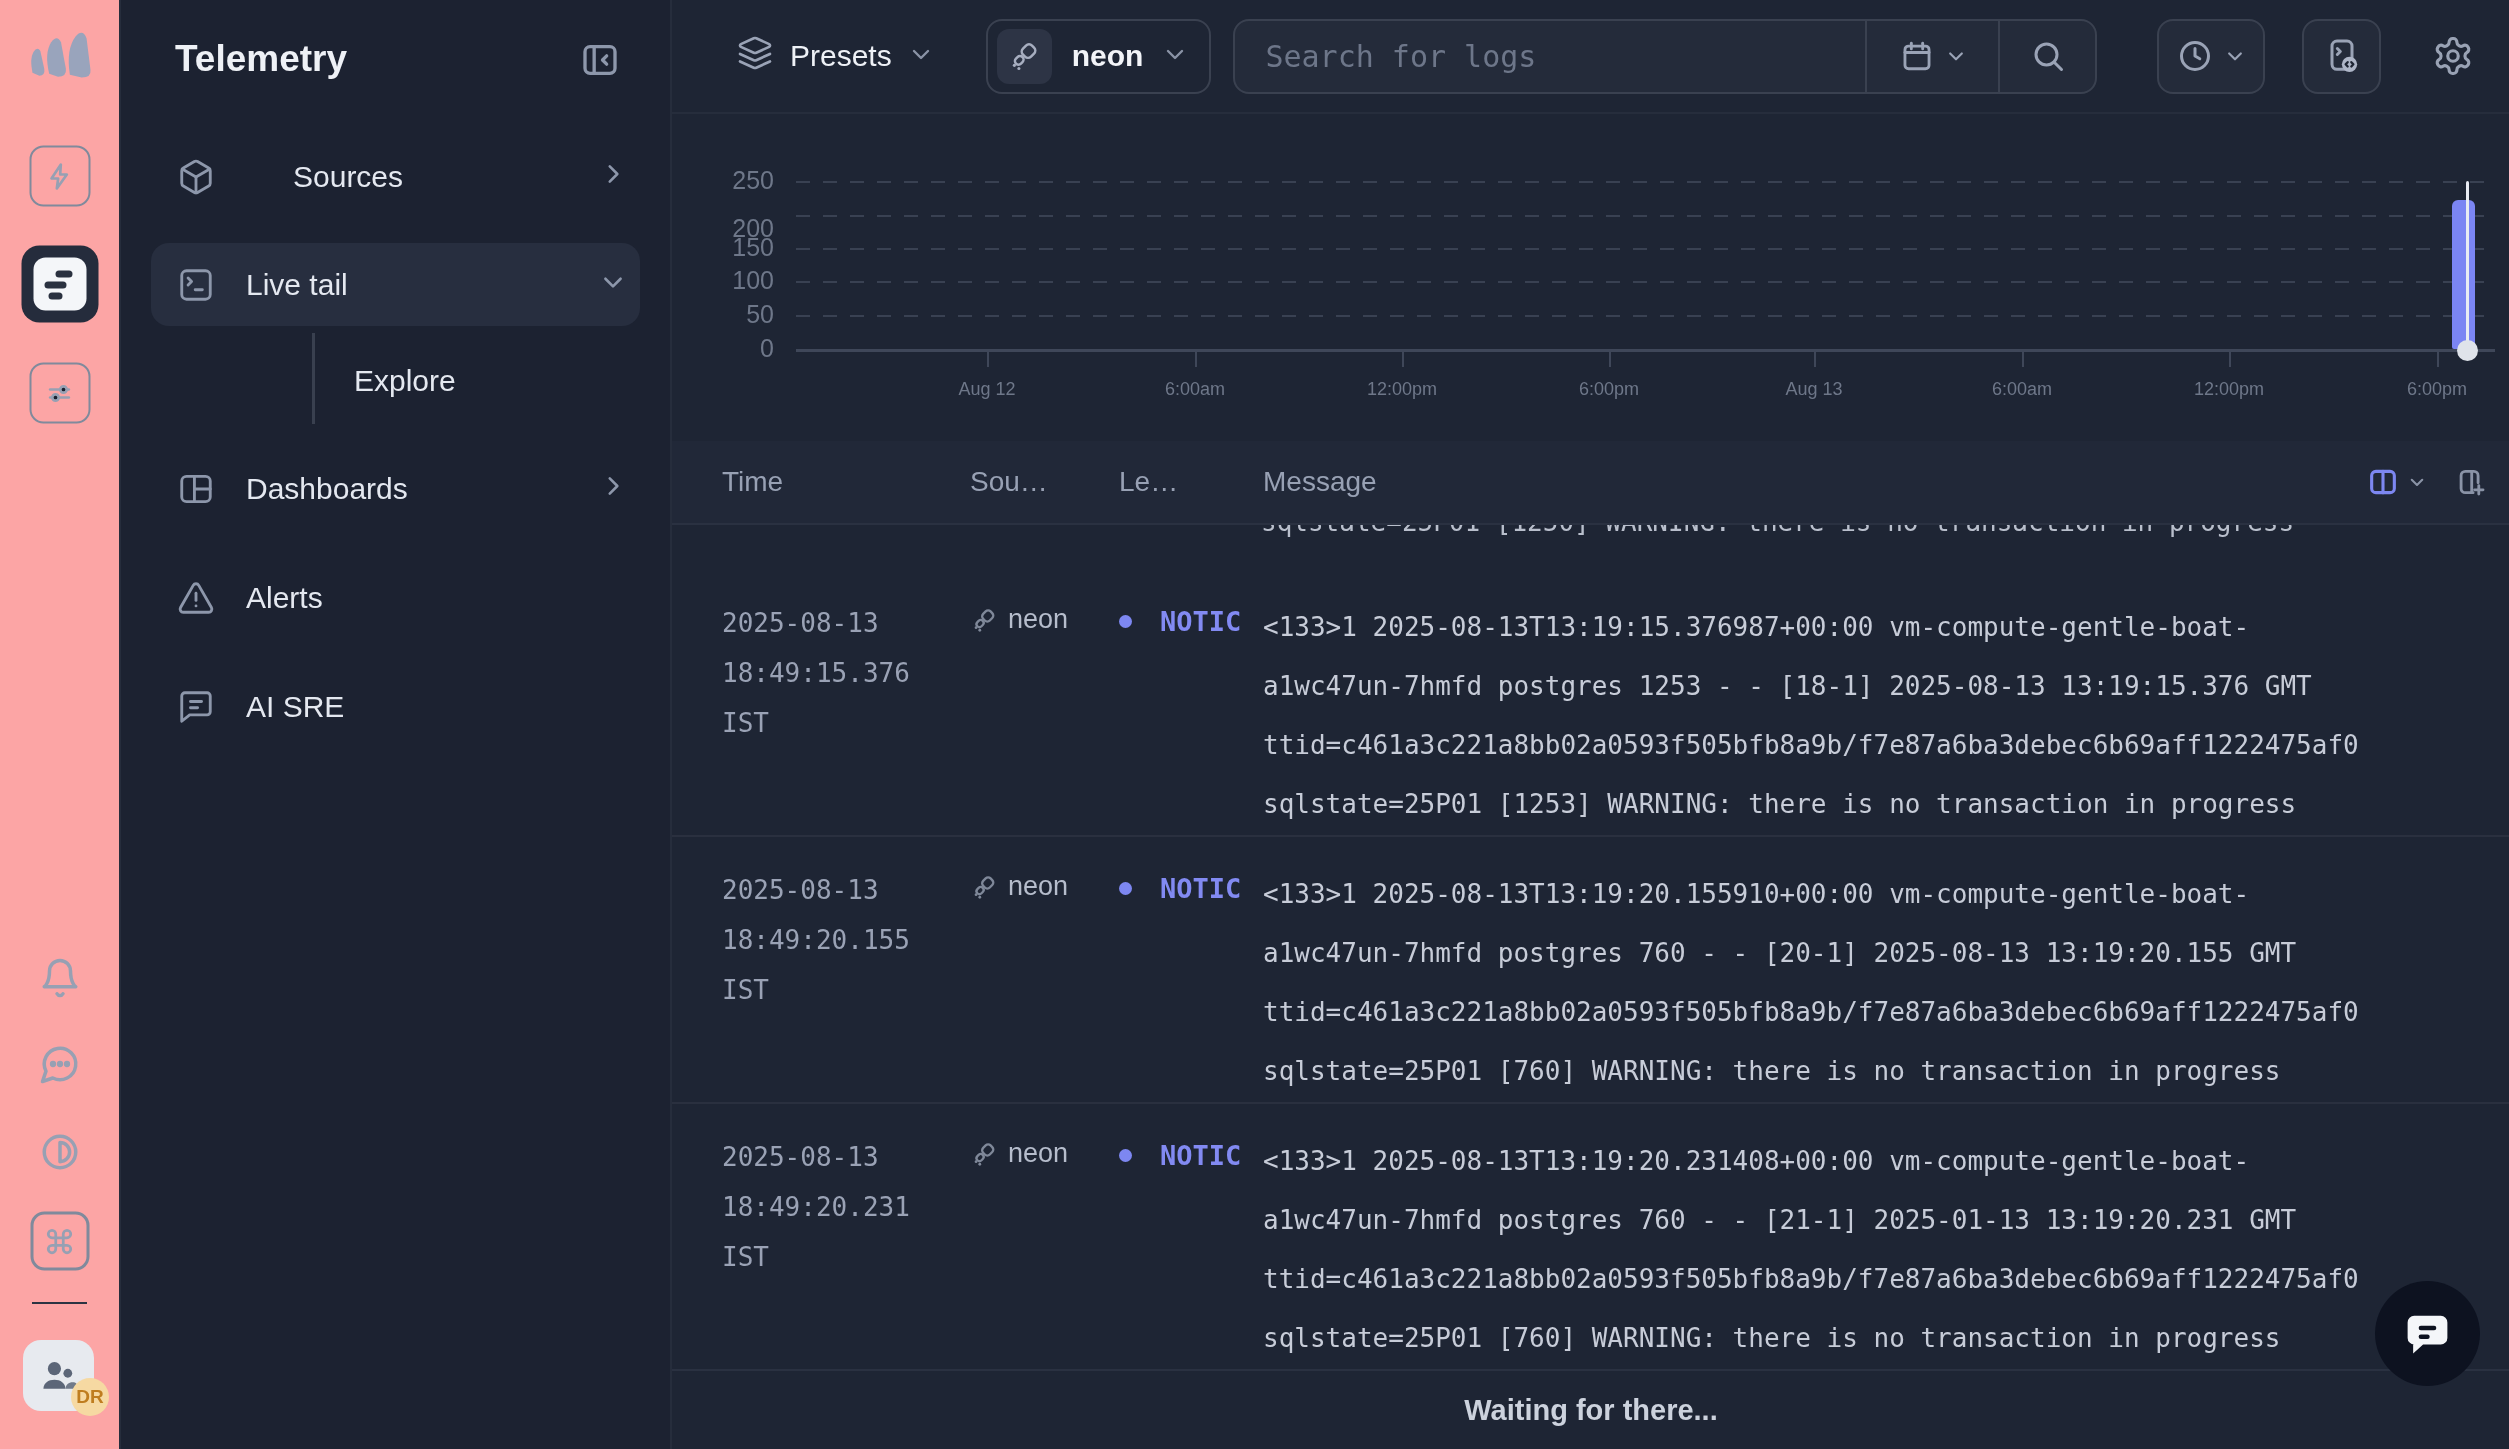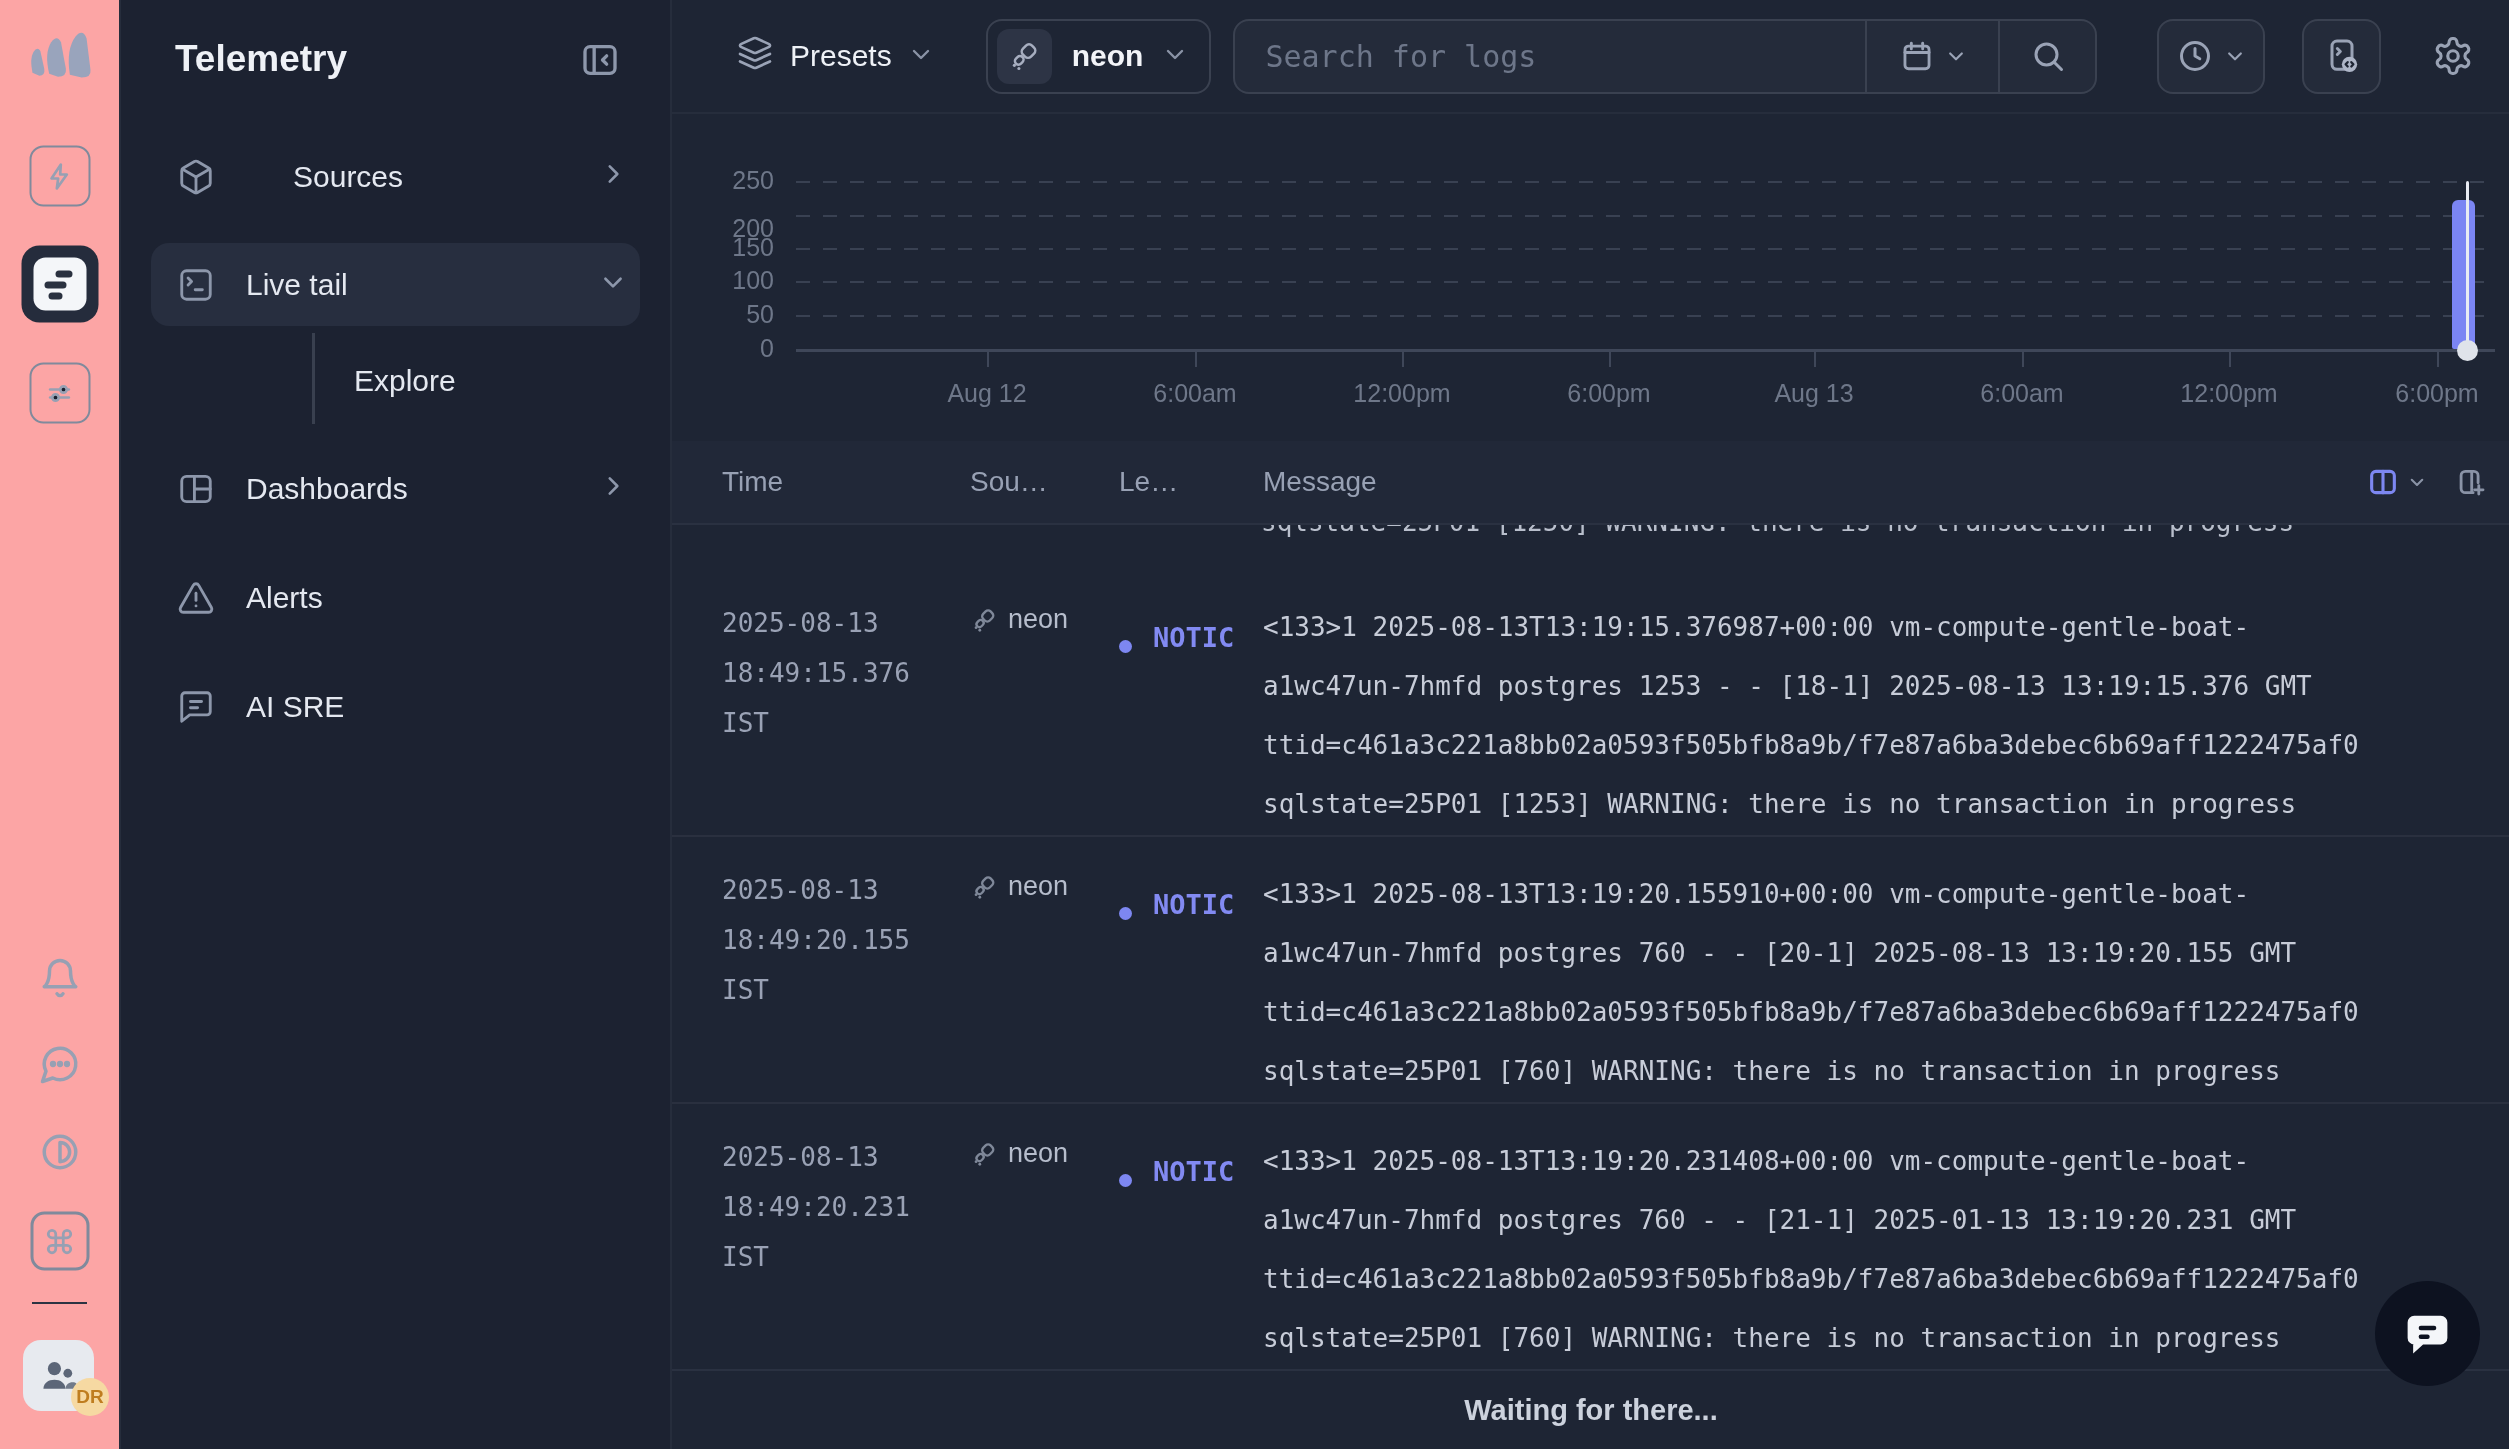--- a/index.html
+++ b/index.html
@@ -67,21 +67,21 @@
     box-sizing:border-box;color:#9aa3b6;cursor:pointer;}
   .gearbtn{margin-left:auto;color:#99a2b4;cursor:pointer;display:flex;}
 
   
   .chart{position:relative;height:327px;}
   .ylab{position:absolute;left:8px;width:94px;text-align:right;font-size:25px;color:#6e7789;}
   .gline{position:absolute;left:124px;right:15px;height:2px;
     background:repeating-linear-gradient(90deg,#394152 0 14px,transparent 14px 27px);}
   .gline.zero{background:#3f4759;height:2.5px;}
   .xtick{position:absolute;width:2px;height:16px;background:#3f4759;top:237px;}
-  .xlab{position:absolute;top:265px;transform:translateX(-50%);font-size:25px;color:#6e7789;white-space:nowrap;}
+  .xlab{position:absolute;top:265px;transform:translateX(-50%);font-size:18px;color:#6e7789;white-space:nowrap;}
   .bar{position:absolute;left:1780px;width:23px;top:86px;height:149px;background:#7b85f3;
     border-radius:6px 6px 2px 2px;}
   .cursor-line{position:absolute;left:1794px;width:3px;top:67px;height:169px;background:#e8ebf2;border-radius:2px;}
   .cursor-dot{position:absolute;left:1785px;top:226px;width:21px;height:21px;border-radius:50%;background:#dfe3ea;}
 
   
   .thead{position:relative;height:84px;background:#212838;border-bottom:2px solid #2a3141;
     display:grid;grid-template-columns:248px 149px 144px 1fr;align-items:center;
     padding-left:50px;box-sizing:border-box;font-size:28px;color:#98a1b4;}
   .thead-icons{position:absolute;right:22px;top:0;bottom:0;display:flex;align-items:center;gap:8px;}
@@ -90,21 +90,21 @@
   .clipped{position:relative;height:45px;overflow:hidden;}
   .clipped span{position:absolute;left:589px;top:-32px;font-family:"DejaVu Sans Mono",monospace;
     font-size:26px;line-height:59px;color:#b9bfcc;white-space:nowrap;}
   .lrow{position:relative;height:267px;border-bottom:2px solid rgba(255,255,255,0.055);
     display:grid;grid-template-columns:248px 149px 144px 1fr;align-items:start;
     padding:28px 0 0 50px;box-sizing:border-box;}
   .tcol{font-family:"DejaVu Sans Mono",monospace;font-size:26px;line-height:50px;color:#9aa2b5;}
   .tcol span{display:block;}
   .scol{display:flex;align-items:center;gap:10px;font-size:27px;color:#b6bdcc;margin-top:6px;}
   .scol .ic{color:#7f8899;display:flex;}
-  .lcol{display:flex;align-items:flex-end;gap:21px;margin-top:24px;}
+  .lcol{display:flex;align-items:center;gap:28px;margin-top:8px;}
   .ldot{width:13px;height:13px;border-radius:50%;background:#7d87f1;}
   .ltxt{font-family:"DejaVu Sans Mono",monospace;font-size:27px;font-weight:700;color:#828af2;}
   .mcol{font-family:"DejaVu Sans Mono",monospace;font-size:26px;line-height:59px;
     color:#c7ccd8;overflow:hidden;}
   .mcol div{white-space:nowrap;}
 
   
   .statusbar{position:absolute;left:0;right:0;bottom:0;height:78px;border-top:2px solid #2a3141;
     display:flex;align-items:center;justify-content:center;font-size:29px;font-weight:600;color:#ccd2dd;}
 

